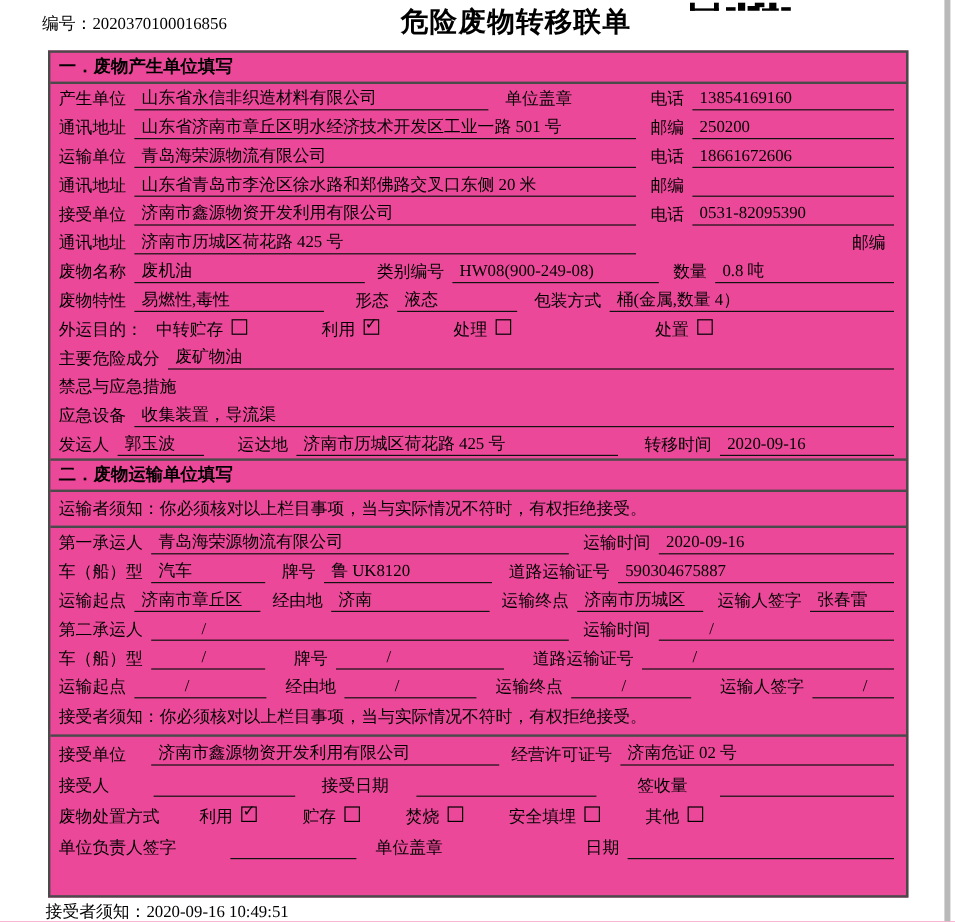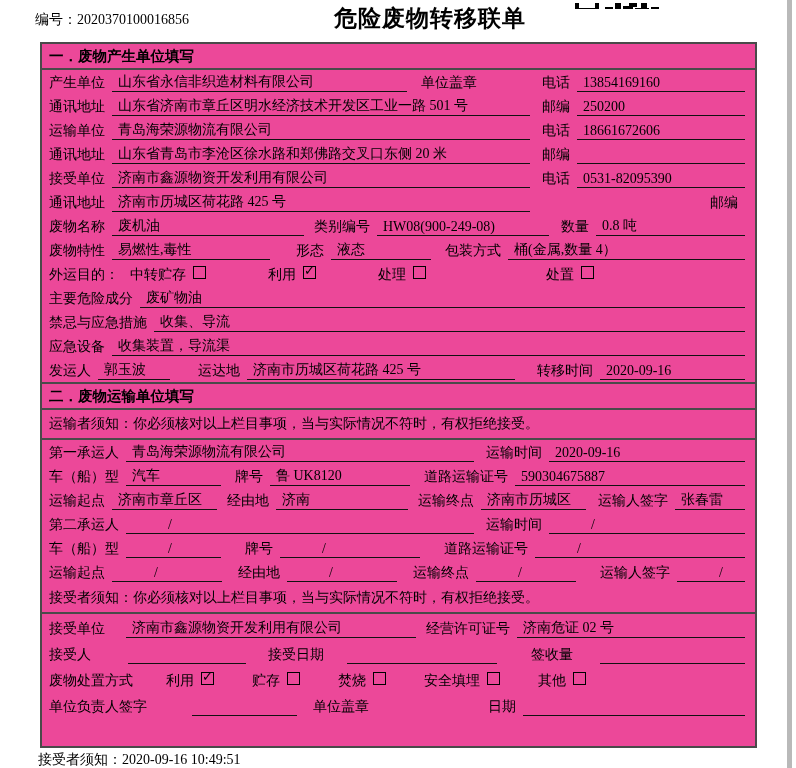--- a/index.html
+++ b/index.html
@@ -158,21 +158,20 @@
     </span>
   </div>
 
   <div class="row">
     <span class="lbl">主要危险成分</span>
     <span class="u fill">废矿物油</span>
   </div>
 
   <div class="row">
     <span class="lbl">禁忌与应急措施</span>
-    <span class="u fill">收集、导流</span>
   </div>
 
   <div class="row">
     <span class="lbl">应急设备</span>
     <span class="u fill">收集装置，导流渠</span>
   </div>
 
   <div class="row">
     <span class="lbl">发运人</span>
     <span class="u" style="width:72px">郭玉波</span>

